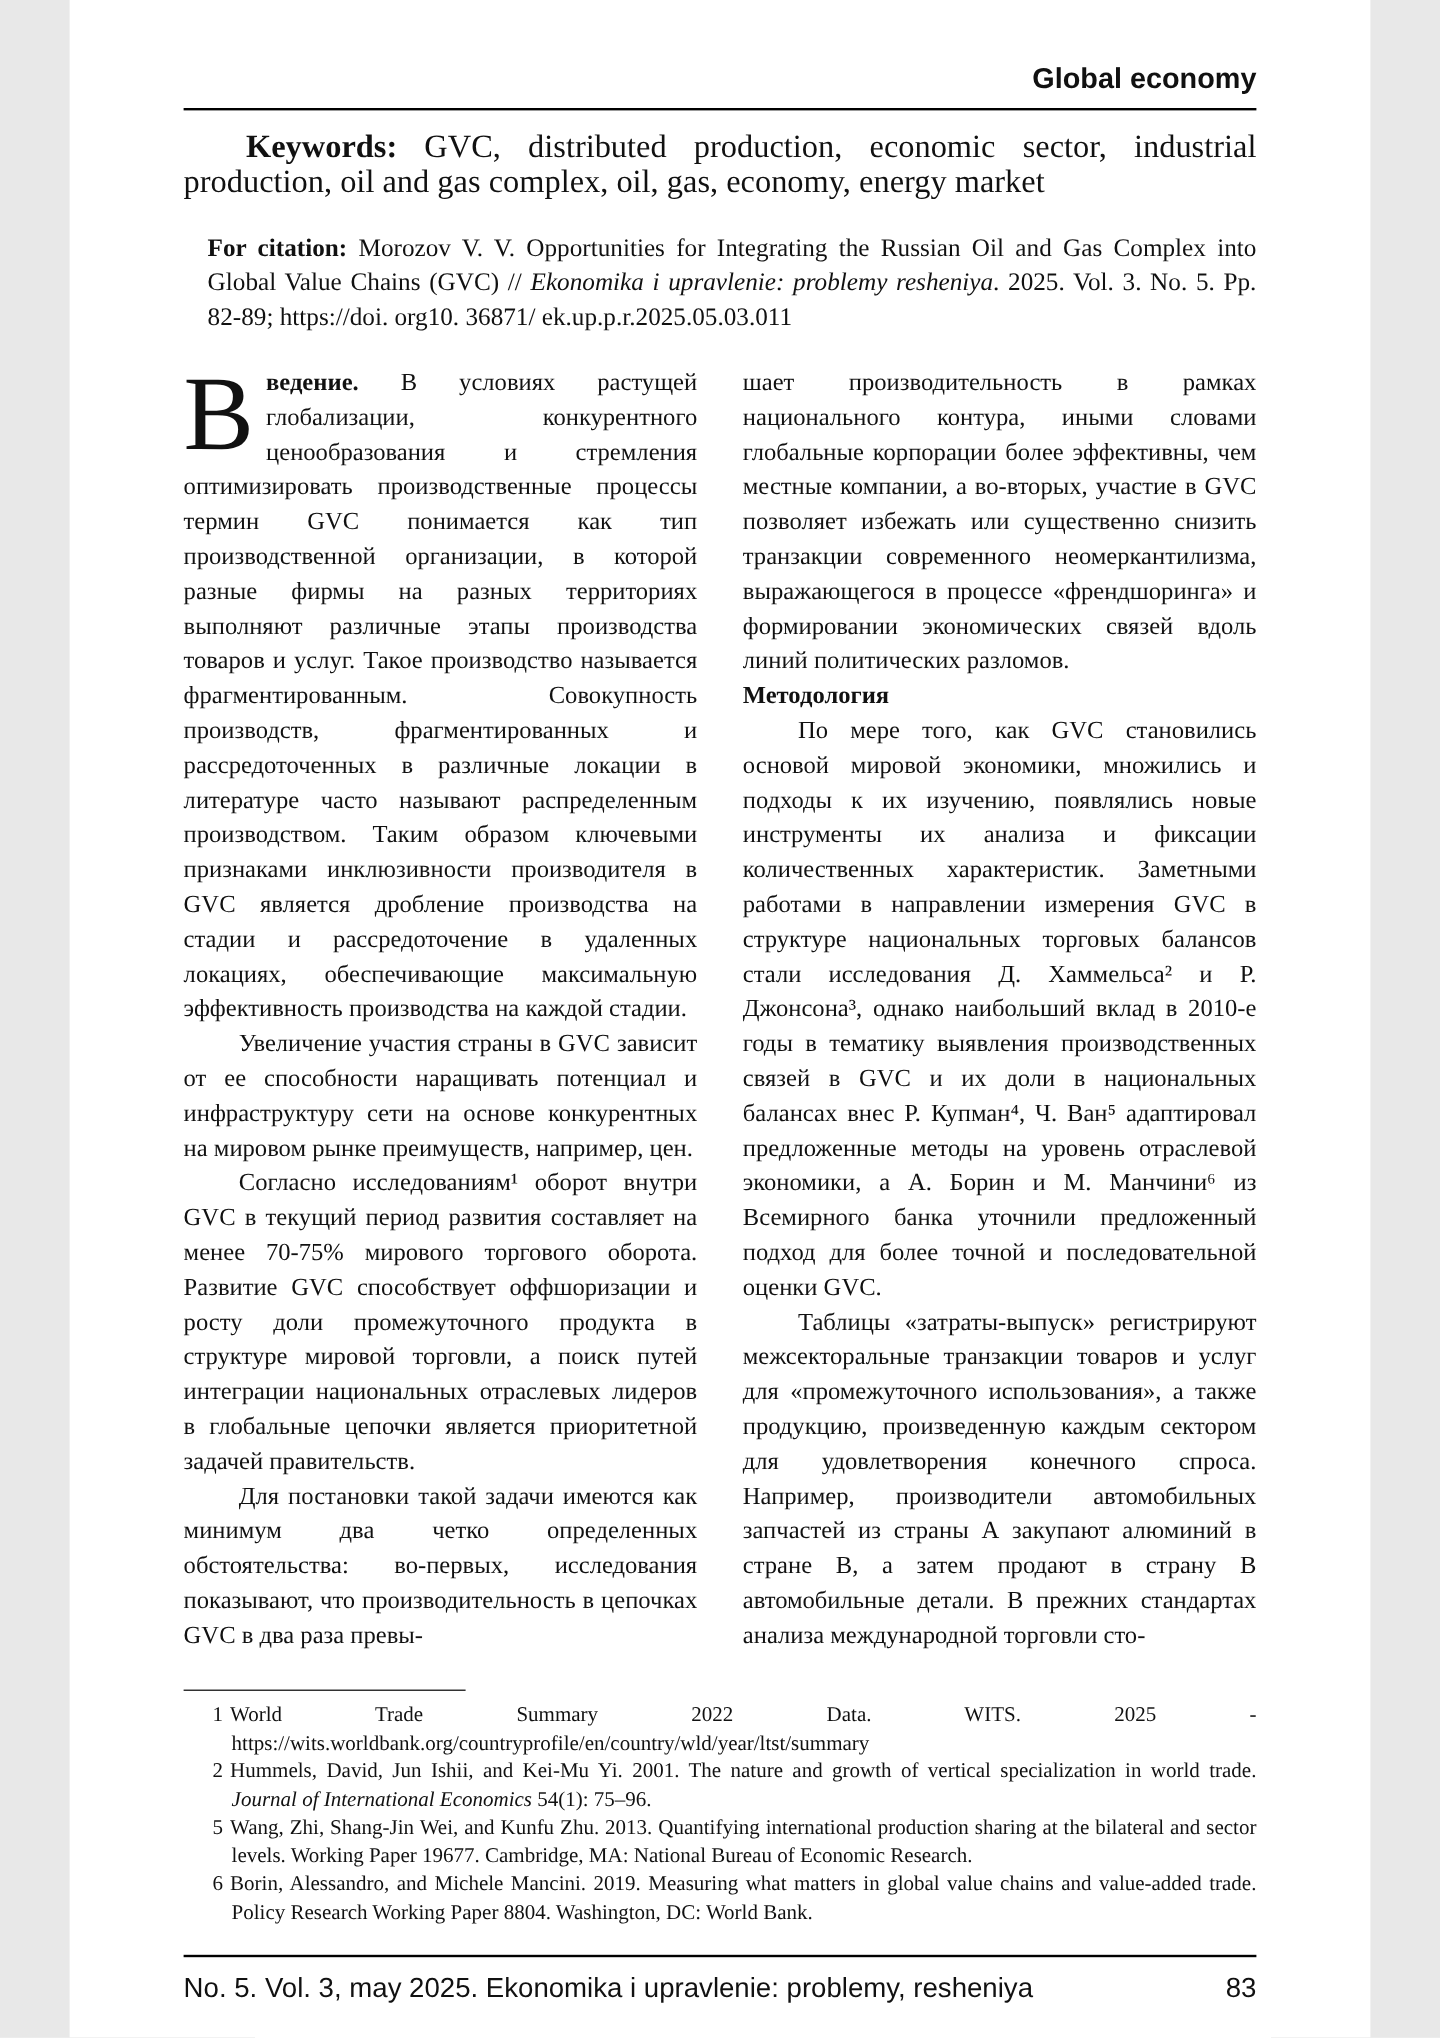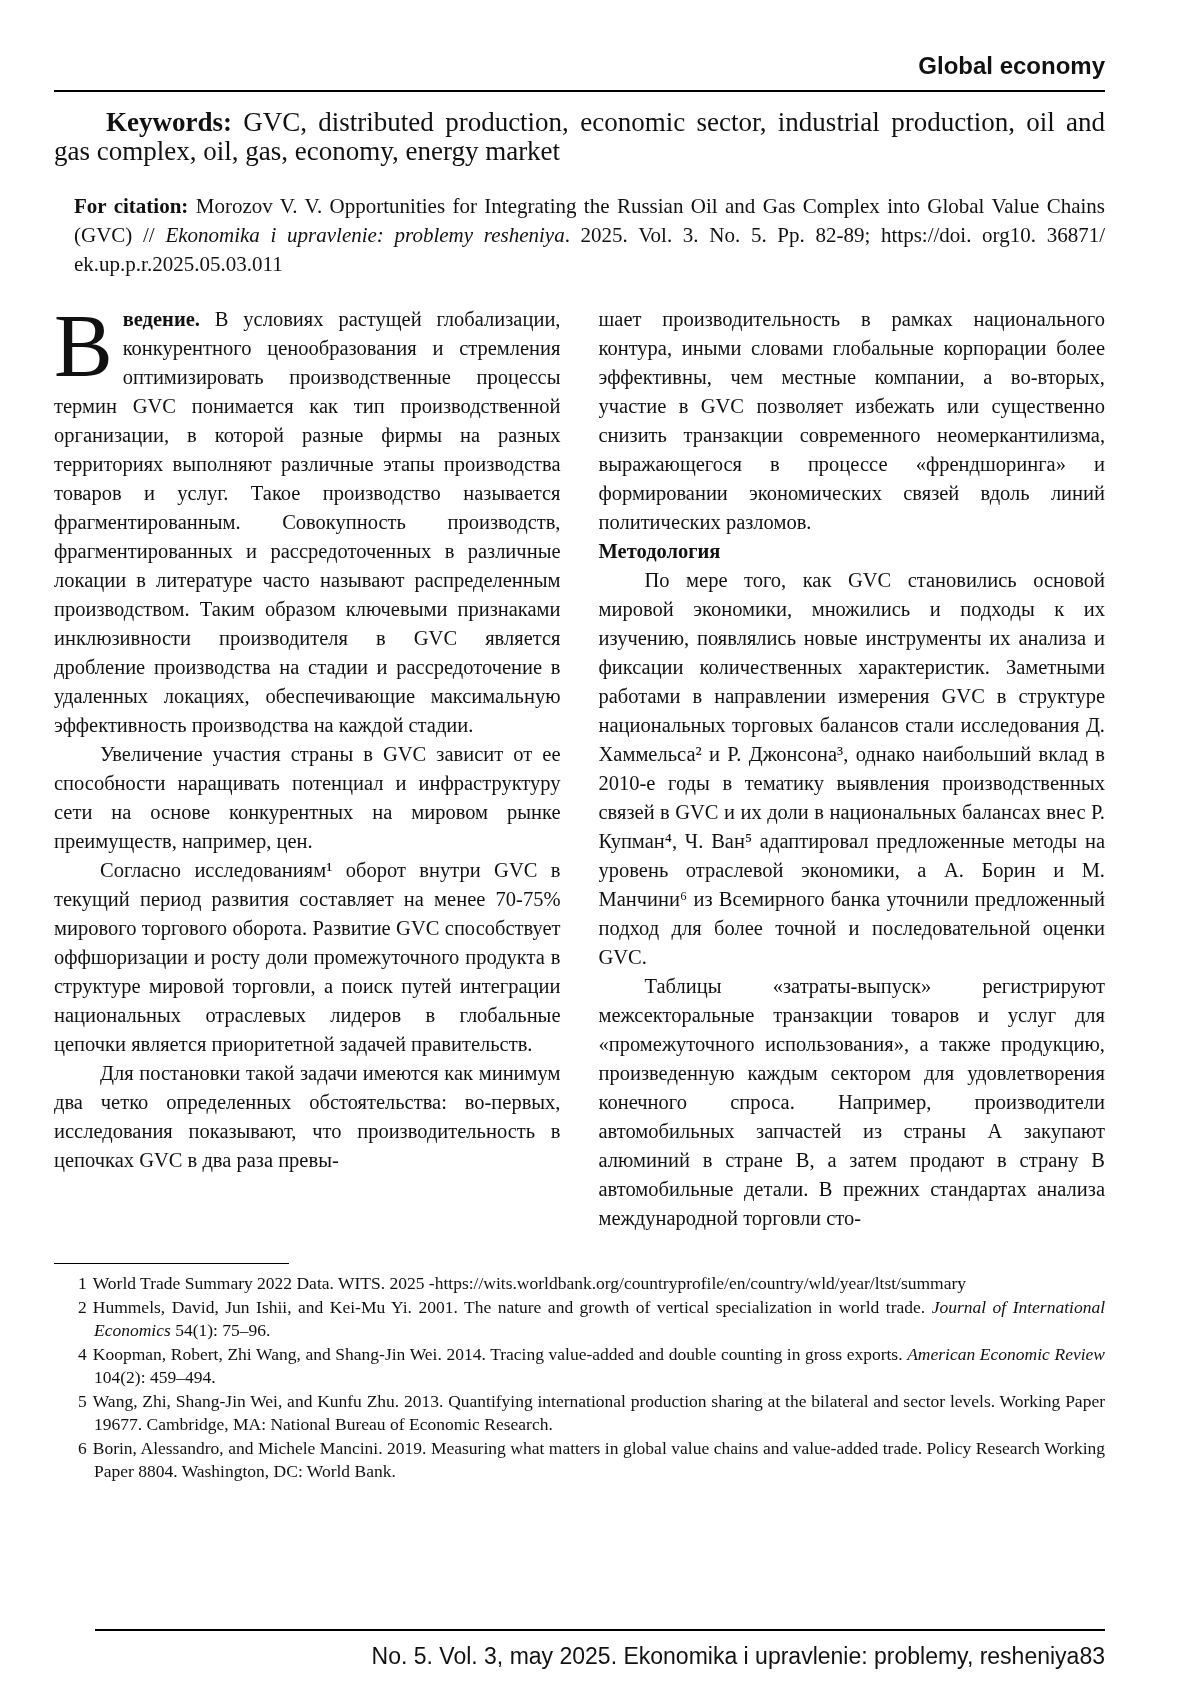--- a/index.html
+++ b/index.html
@@ -1,24 +1,24 @@
 <!DOCTYPE html>
 <html lang="ru"><head>
 <meta charset="utf-8">
 <style>
   html,body { margin:0; padding:0; background:#e8e8e8; }
   .page {
     position:relative;
-    width:1200px; height:1698px;
+    width:1084px; height:1698px;
     margin:0 auto;
     background:#ffffff;
     color:#111;
     font-family:"Liberation Serif", serif;
     box-sizing:border-box;
-    padding:52px 95px 0 54px;
+    padding:52px 95px 0 95px;
     overflow:hidden;
   }
   
   .running-head {
     text-align:right;
     font-family:"Liberation Sans", sans-serif;
     font-weight:bold;
     font-size:24px;
     line-height:28px;
     padding-bottom:10px;
@@ -85,21 +85,21 @@
   }
   .fn-num { margin-right:6px; }
 
   
   .footer {
     position:absolute;
     left:95px; right:95px; bottom:28px;
     border-top:2px solid #000;
     padding-top:12px;
     display:flex;
-    justify-content:flex-end;
+    justify-content:space-between;
     font-family:"Liberation Sans", sans-serif;
     font-size:23px;
   }
 </style>
 </head>
 <body>
 
 <div class="page">
 
   <div class="running-head">Global economy</div>
@@ -122,21 +122,20 @@
       <p>По мере того, как GVC становились основой мировой экономики, множились и подходы к их изучению, появлялись новые инструменты их анализа и фиксации количественных характеристик. Заметными работами в направлении измерения GVC в структуре национальных торговых балансов стали исследования Д. Хаммельса² и Р. Джонсона³, однако наибольший вклад в 2010-е годы в тематику выявления производственных связей в GVC и их доли в национальных балансах внес Р. Купман⁴, Ч. Ван⁵ адаптировал предложенные методы на уровень отраслевой экономики, а А. Борин и М. Манчини⁶ из Всемирного банка уточнили предложенный подход для более точной и последовательной оценки GVC.</p>
       <p>Таблицы «затраты-выпуск» регистрируют межсекторальные транзакции товаров и услуг для «промежуточного использования», а также продукцию, произведенную каждым сектором для удовлетворения конечного спроса. Например, производители автомобильных запчастей из страны А закупают алюминий в стране В, а затем продают в страну В автомобильные детали. В прежних стандартах анализа международной торговли сто-</p>
     </div>
   </div>
 
   <hr class="fn-rule">
 
   <div class="footnotes">
     <div class="footnote"><span class="fn-num">1</span><span>World Trade Summary 2022 Data. WITS. 2025 -https://wits.worldbank.org/countryprofile/en/country/wld/year/ltst/summary</span><span class="italic"></span><span></span></div>
     <div class="footnote"><span class="fn-num">2</span><span>Hummels, David, Jun Ishii, and Kei-Mu Yi. 2001. The nature and growth of vertical specialization in world trade. </span><span class="italic">Journal of International Economics</span><span> 54(1): 75–96.</span></div>
-    <div class="footnote"><span class="fn-num">4</span><span>Koopman, Robert, Zhi Wang, and Shang-Jin Wei. 2014. Tracing value-added and double counting in gross exports. </span><span class="italic">American Economic Review</span><span> 104(2): 459–494.</span></div>
     <div class="footnote"><span class="fn-num">5</span><span>Wang, Zhi, Shang-Jin Wei, and Kunfu Zhu. 2013. Quantifying international production sharing at the bilateral and sector levels. Working Paper 19677. Cambridge, MA: National Bureau of Economic Research.</span><span class="italic"></span><span></span></div>
     <div class="footnote"><span class="fn-num">6</span><span>Borin, Alessandro, and Michele Mancini. 2019. Measuring what matters in global value chains and value-added trade. Policy Research Working Paper 8804. Washington, DC: World Bank.</span><span class="italic"></span><span></span></div>
   </div>
 
   <div class="footer">
     <span>No. 5. Vol. 3, may 2025. Ekonomika i upravlenie: problemy, resheniya</span>
     <span>83</span>
   </div>
 
 </div>

